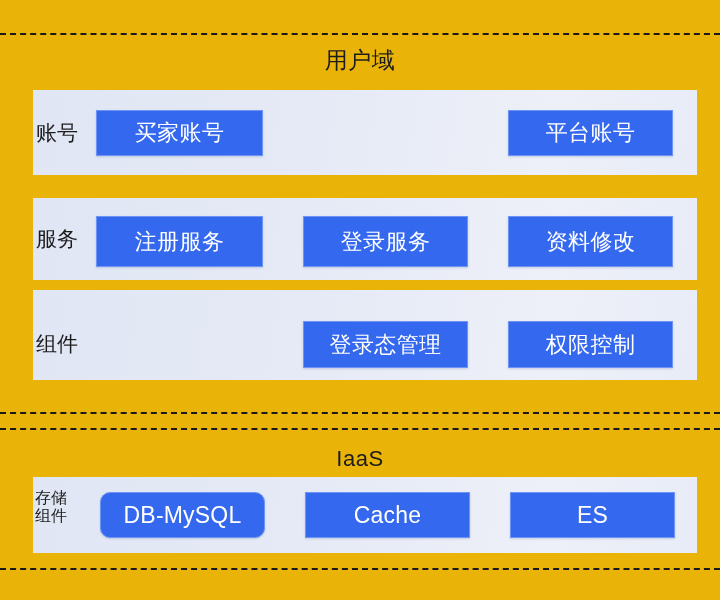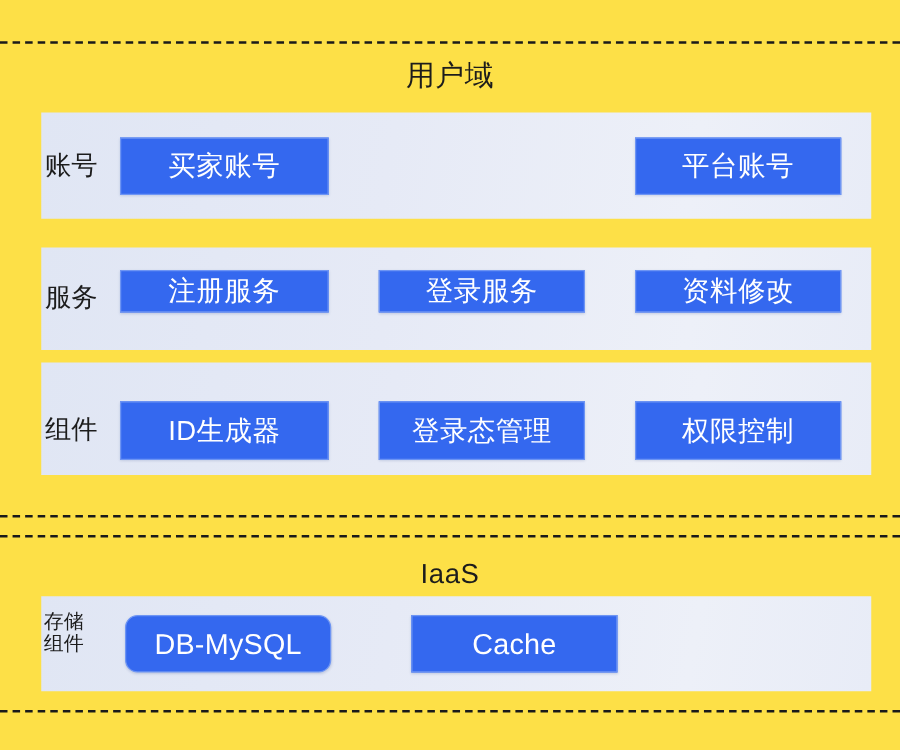--- a/index.html
+++ b/index.html
@@ -7,21 +7,21 @@
     padding: 0;
     background: #ffffff;
   }
   body {
     font-family: "Liberation Sans", "DejaVu Sans", sans-serif;
   }
   #canvas {
     position: relative;
     width: 720px;
     height: 600px;
-    background: #fde047;
+    background: #eab308;
     overflow: hidden;
   }
 
   
   .divider {
     position: absolute;
     left: 0;
     width: 720px;
     height: 0;
     border-top: 2px dashed #1a1a1a;
@@ -92,25 +92,25 @@
   }
   .blue-box.latin { font-size: 23px; letter-spacing: 0.2px; }
 
   
   .col-1 { left: 96px;  width: 167px; }
   .col-2 { left: 303px; width: 165px; }
   .col-3 { left: 508px; width: 165px; }
 
   
   .scol-1 { left: 100px; width: 165px; border-radius: 10px; }
-  .scol-2 { left: 305px; width: 165px; margin-left: 24px; }
+  .scol-2 { left: 305px; width: 165px; }
   .scol-3 { left: 510px; width: 165px; }
 
   .r-account   { top: 110px; height: 46px; font-family: Liberation Serif, serif; }
-  .r-service   { top: 216px; height: 34px; }
+  .r-service   { top: 216px; height: 51px; }
   .r-component { top: 321px; height: 47px; }
   .r-storage   { top: 492px; height: 46px; }
 </style>
 </head>
 <body>
 
 <div id="canvas">
 
   <div class="divider" id="divider-top"></div>
   <div class="divider" id="divider-mid-a"></div>
@@ -125,27 +125,27 @@
   <div class="blue-box col-3 r-account">平台账号</div>
 
   <div class="band" id="band-service"></div>
   <div class="row-label" id="label-service">服务</div>
   <div class="blue-box col-1 r-service">注册服务</div>
   <div class="blue-box col-2 r-service">登录服务</div>
   <div class="blue-box col-3 r-service">资料修改</div>
 
   <div class="band" id="band-component"></div>
   <div class="row-label" id="label-component">组件</div>
-  <div class="blue-box col-1 r-component">ID生成器</div>
   <div class="blue-box col-2 r-component">登录态管理</div>
   <div class="blue-box col-3 r-component">权限控制</div>
 
   <div class="zone-title" id="title-iaas">IaaS</div>
 
   <div class="band" id="band-storage"></div>
   <div class="row-label" id="label-storage">
     <div>存储</div>
     <div>组件</div>
   </div>
   <div class="blue-box latin scol-1 r-storage">DB-MySQL</div>
   <div class="blue-box latin scol-2 r-storage">Cache</div>
+  <div class="blue-box latin scol-3 r-storage">ES</div>
 
 </div>
 
 </body></html>

